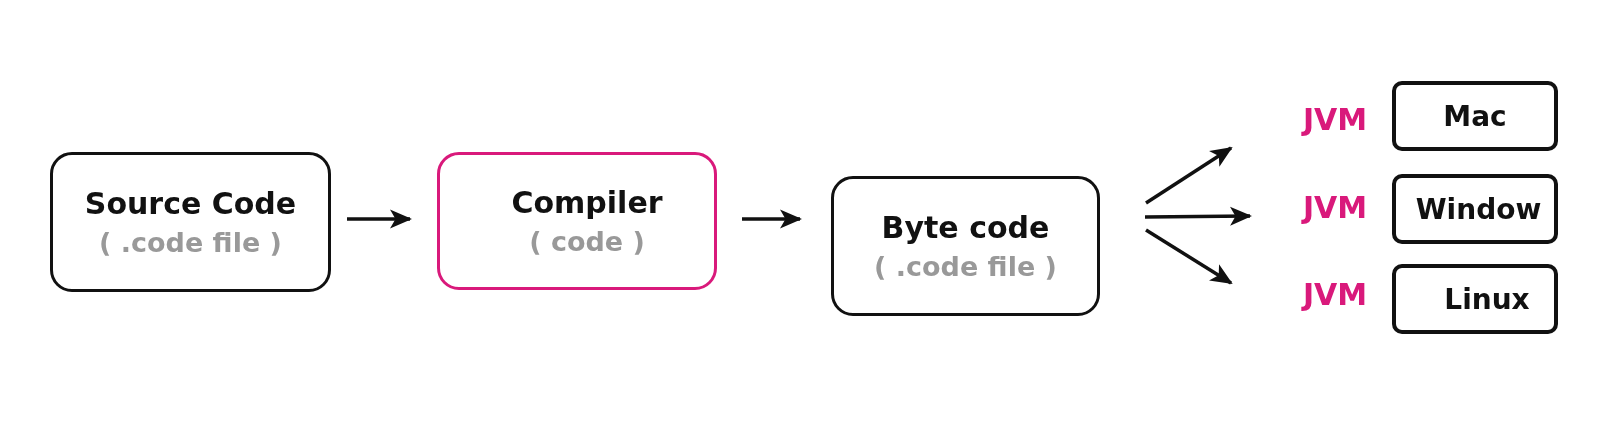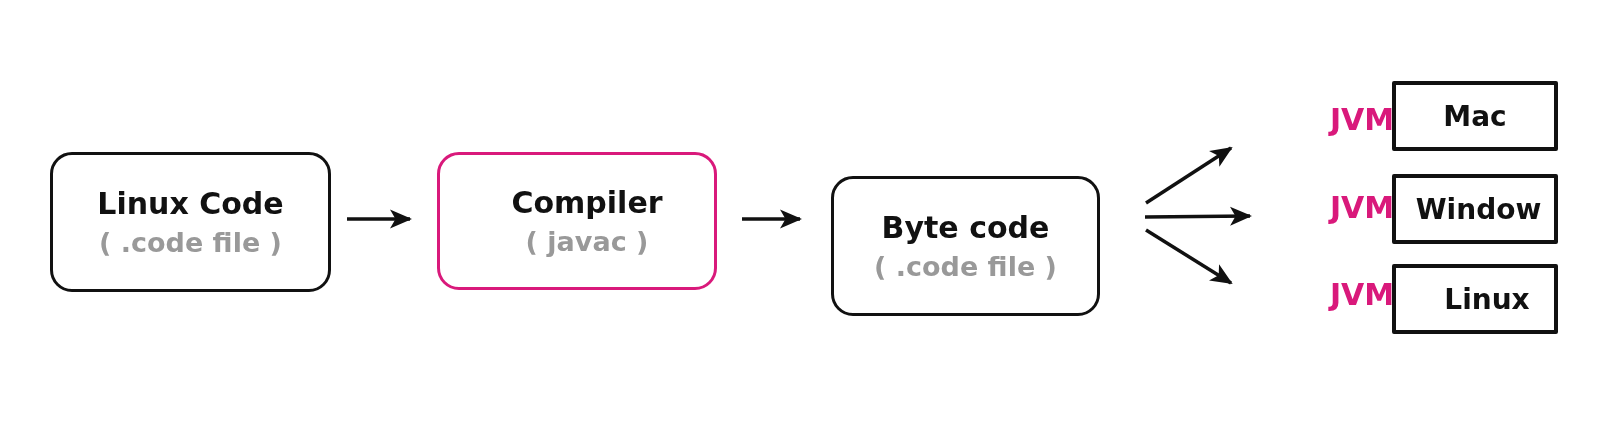--- a/index.html
+++ b/index.html
@@ -48,41 +48,41 @@
   .node-subtitle {
     font-size: 27px;
     font-weight: 700;
     color: #999999;
     line-height: 34px;
     white-space: nowrap;
   }
   
   .jvm-label {
     position: absolute;
-    left: 1322px;
+    left: 1295px;
     width: 80px;
     text-align: center;
     font-size: 30px;
     font-weight: 700;
     color: #D9197B;
     line-height: 36px;
     white-space: nowrap;
   }
   .jvm-1 { top: 102px; }
   .jvm-2 { top: 190px; }
   .jvm-3 { top: 277px; }
   
   .target-box {
     position: absolute;
     left: 1392px;
     width: 166px;
     height: 70px;
     box-sizing: border-box;
     border: 4px solid #111111;
-    border-radius: 2px;
+    border-radius: 10px;
     background: #ffffff;
     display: flex;
     justify-content: center;
     align-items: center;
     font-size: 28px;
     font-weight: 700;
     color: #111111;
     white-space: nowrap;
   }
   .target-mac    { top: 81px;  }
@@ -101,27 +101,27 @@
       </marker>
     </defs>
     <line x1="347" y1="219" x2="410" y2="219" stroke="#111111" stroke-width="3.5" marker-end="url(#ah)"></line>
     <line x1="742" y1="219" x2="800" y2="219" stroke="#111111" stroke-width="3.5" marker-end="url(#ah)"></line>
     <line x1="1146" y1="203" x2="1231" y2="148" stroke="#111111" stroke-width="3.5" marker-end="url(#ah)"></line>
     <line x1="1145" y1="217" x2="1250" y2="216" stroke="#111111" stroke-width="3.5" marker-end="url(#ah)"></line>
     <line x1="1146" y1="230" x2="1231" y2="283" stroke="#111111" stroke-width="3.5" marker-end="url(#ah)"></line>
   </svg>
 
   <div class="node node-source">
-    <div class="node-title">Linux Code</div>
+    <div class="node-title">Source Code</div>
     <div class="node-subtitle">( .code file )</div>
   </div>
 
   <div class="node node-compiler">
     <div class="node-title">Compiler</div>
-    <div class="node-subtitle">( javac )</div>
+    <div class="node-subtitle">( code )</div>
   </div>
 
   <div class="node node-bytecode">
     <div class="node-title">Byte code</div>
     <div class="node-subtitle">( .code file )</div>
   </div>
 
   <div class="jvm-label jvm-1">JVM</div>
   <div class="jvm-label jvm-2">JVM</div>
   <div class="jvm-label jvm-3">JVM</div>

